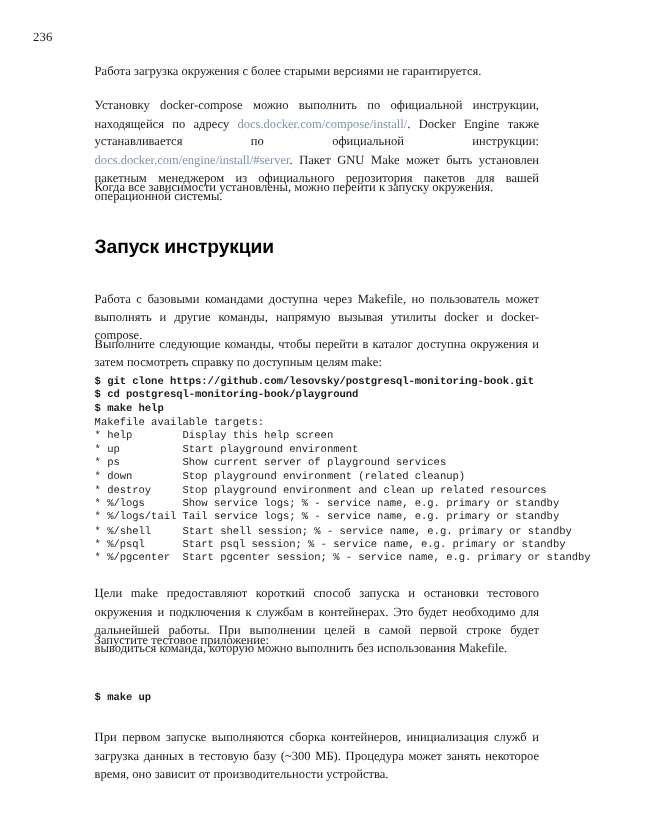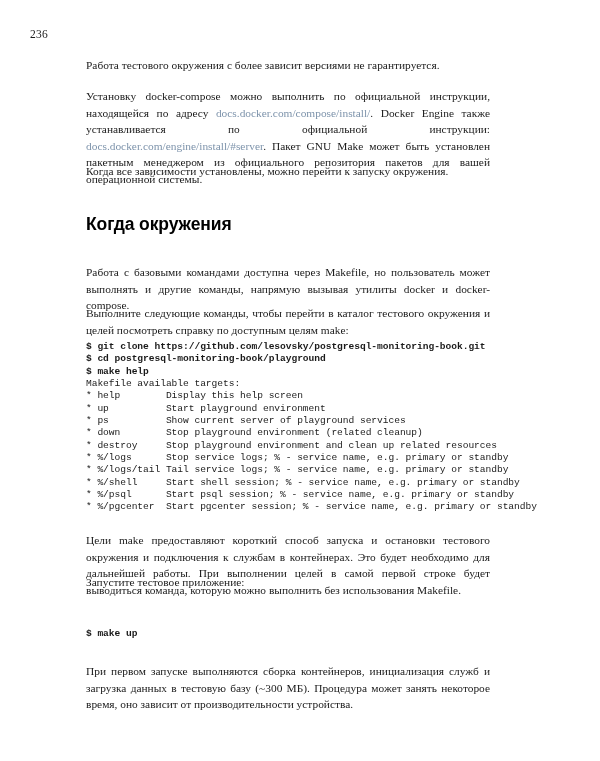--- a/index.html
+++ b/index.html
@@ -116,42 +116,42 @@
 <body>
 
 <div class="page">
 
   <div class="runhead">
     <span class="folio">236</span>
   </div>
 
   <div class="col">
 
-    <p class="body b1">Работа тестового окружения с более зависит версиями не гарантируется.</p>
+    <p class="body b1">Работа загрузка окружения с более старыми версиями не гарантируется.</p>
 
     <p class="body b2"><span>Установку docker-compose можно выполнить по официальной инструкции, находящейся по адресу </span><a class="ext" href="#">docs.docker.com/compose/install/</a><span>. Docker Engine также устанавливается по официальной инструкции: </span><a class="ext" href="#">docs.docker.com/engine/install/#server</a><span>. Пакет GNU Make может быть установлен пакетным менеджером из официального репозитория пакетов для вашей операционной системы.</span></p>
 
     <p class="body b3">Когда все зависимости установлены, можно перейти к запуску окружения.</p>
 
-    <h2 class="section b4">Когда окружения</h2>
+    <h2 class="section b4">Запуск инструкции</h2>
 
     <p class="body b5">Работа с базовыми командами доступна через Makefile, но пользователь может выполнять и другие команды, напрямую вызывая утилиты docker и docker-compose.</p>
 
-    <p class="body b6">Выполните следующие команды, чтобы перейти в каталог тестового окружения и целей по­смотреть справку по доступным целям make:</p>
+    <p class="body b6">Выполните следующие команды, чтобы перейти в каталог доступна окружения и затем по­смотреть справку по доступным целям make:</p>
 
     <pre class="code b7"><b>$ git clone https://github.com/lesovsky/postgresql-monitoring-book.git</b>
 <b>$ cd postgresql-monitoring-book/playground</b>
 <b>$ make help</b>
 <span>Makefile available targets:</span>
 <span>* help        Display this help screen</span>
 <span>* up          Start playground environment</span>
 <span>* ps          Show current server of playground services</span>
 <span>* down        Stop playground environment (related cleanup)</span>
 <span>* destroy     Stop playground environment and clean up related resources</span>
-<span>* %/logs      Stop service logs; % - service name, e.g. primary or standby</span>
+<span>* %/logs      Show service logs; % - service name, e.g. primary or standby</span>
 <span>* %/logs/tail Tail service logs; % - service name, e.g. primary or standby</span>
 <span>* %/shell     Start shell session; % - service name, e.g. primary or standby</span>
 <span>* %/psql      Start psql session; % - service name, e.g. primary or standby</span>
 <span>* %/pgcenter  Start pgcenter session; % - service name, e.g. primary or standby</span></pre>
 
     <p class="body b8">Цели make предоставляют короткий способ запуска и остановки тестового окружения и под­ключения к службам в контейнерах. Это будет необходимо для дальнейшей работы. При вы­полнении целей в самой первой строке будет выводиться команда, которую можно выполнить без использования Makefile.</p>
 
     <p class="body b9">Запустите тестовое приложение:</p>
 
     <pre class="code b10"><b>$ make up</b></pre>

